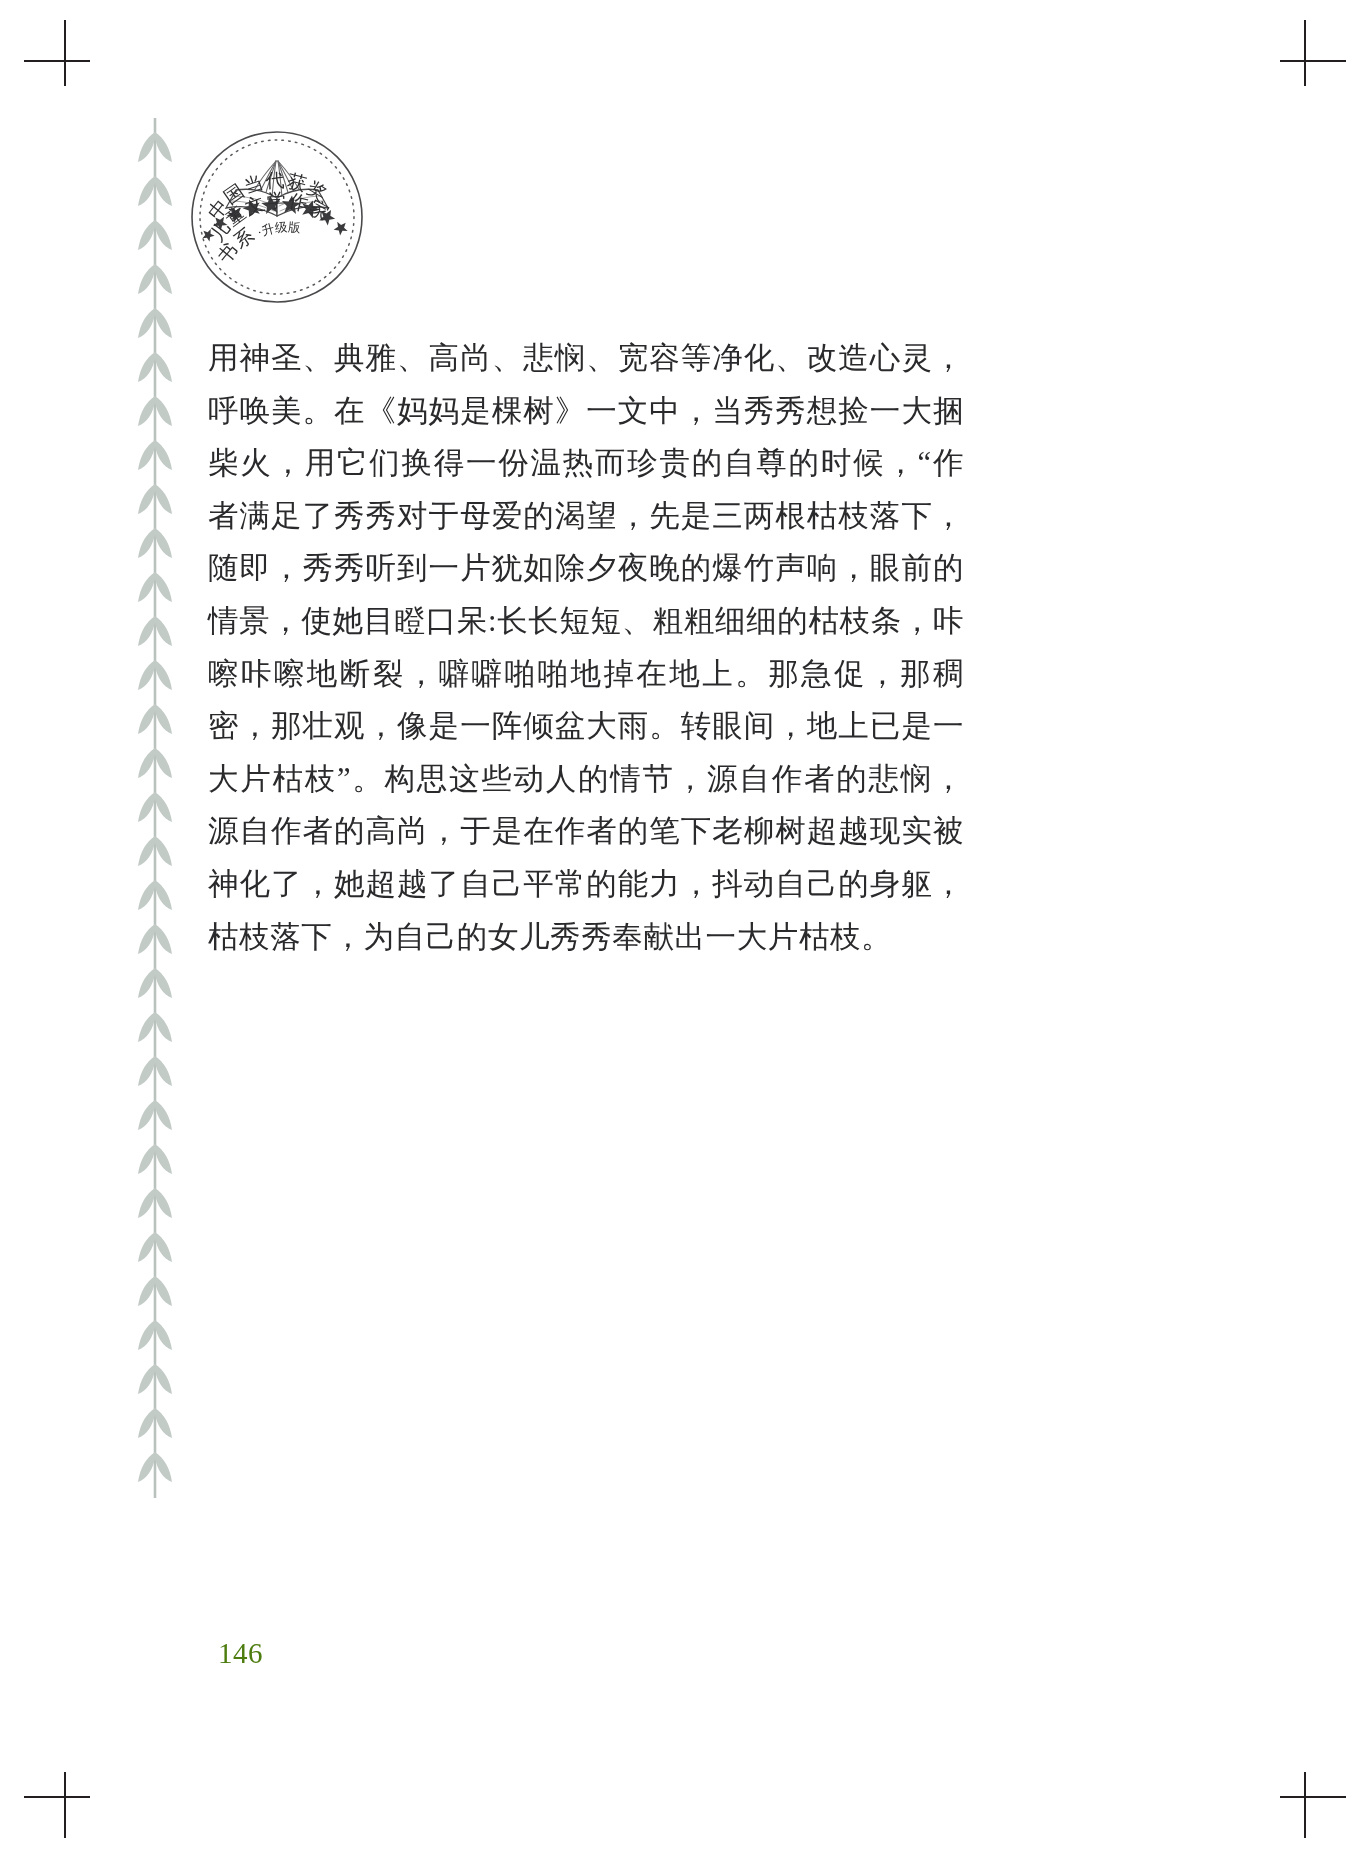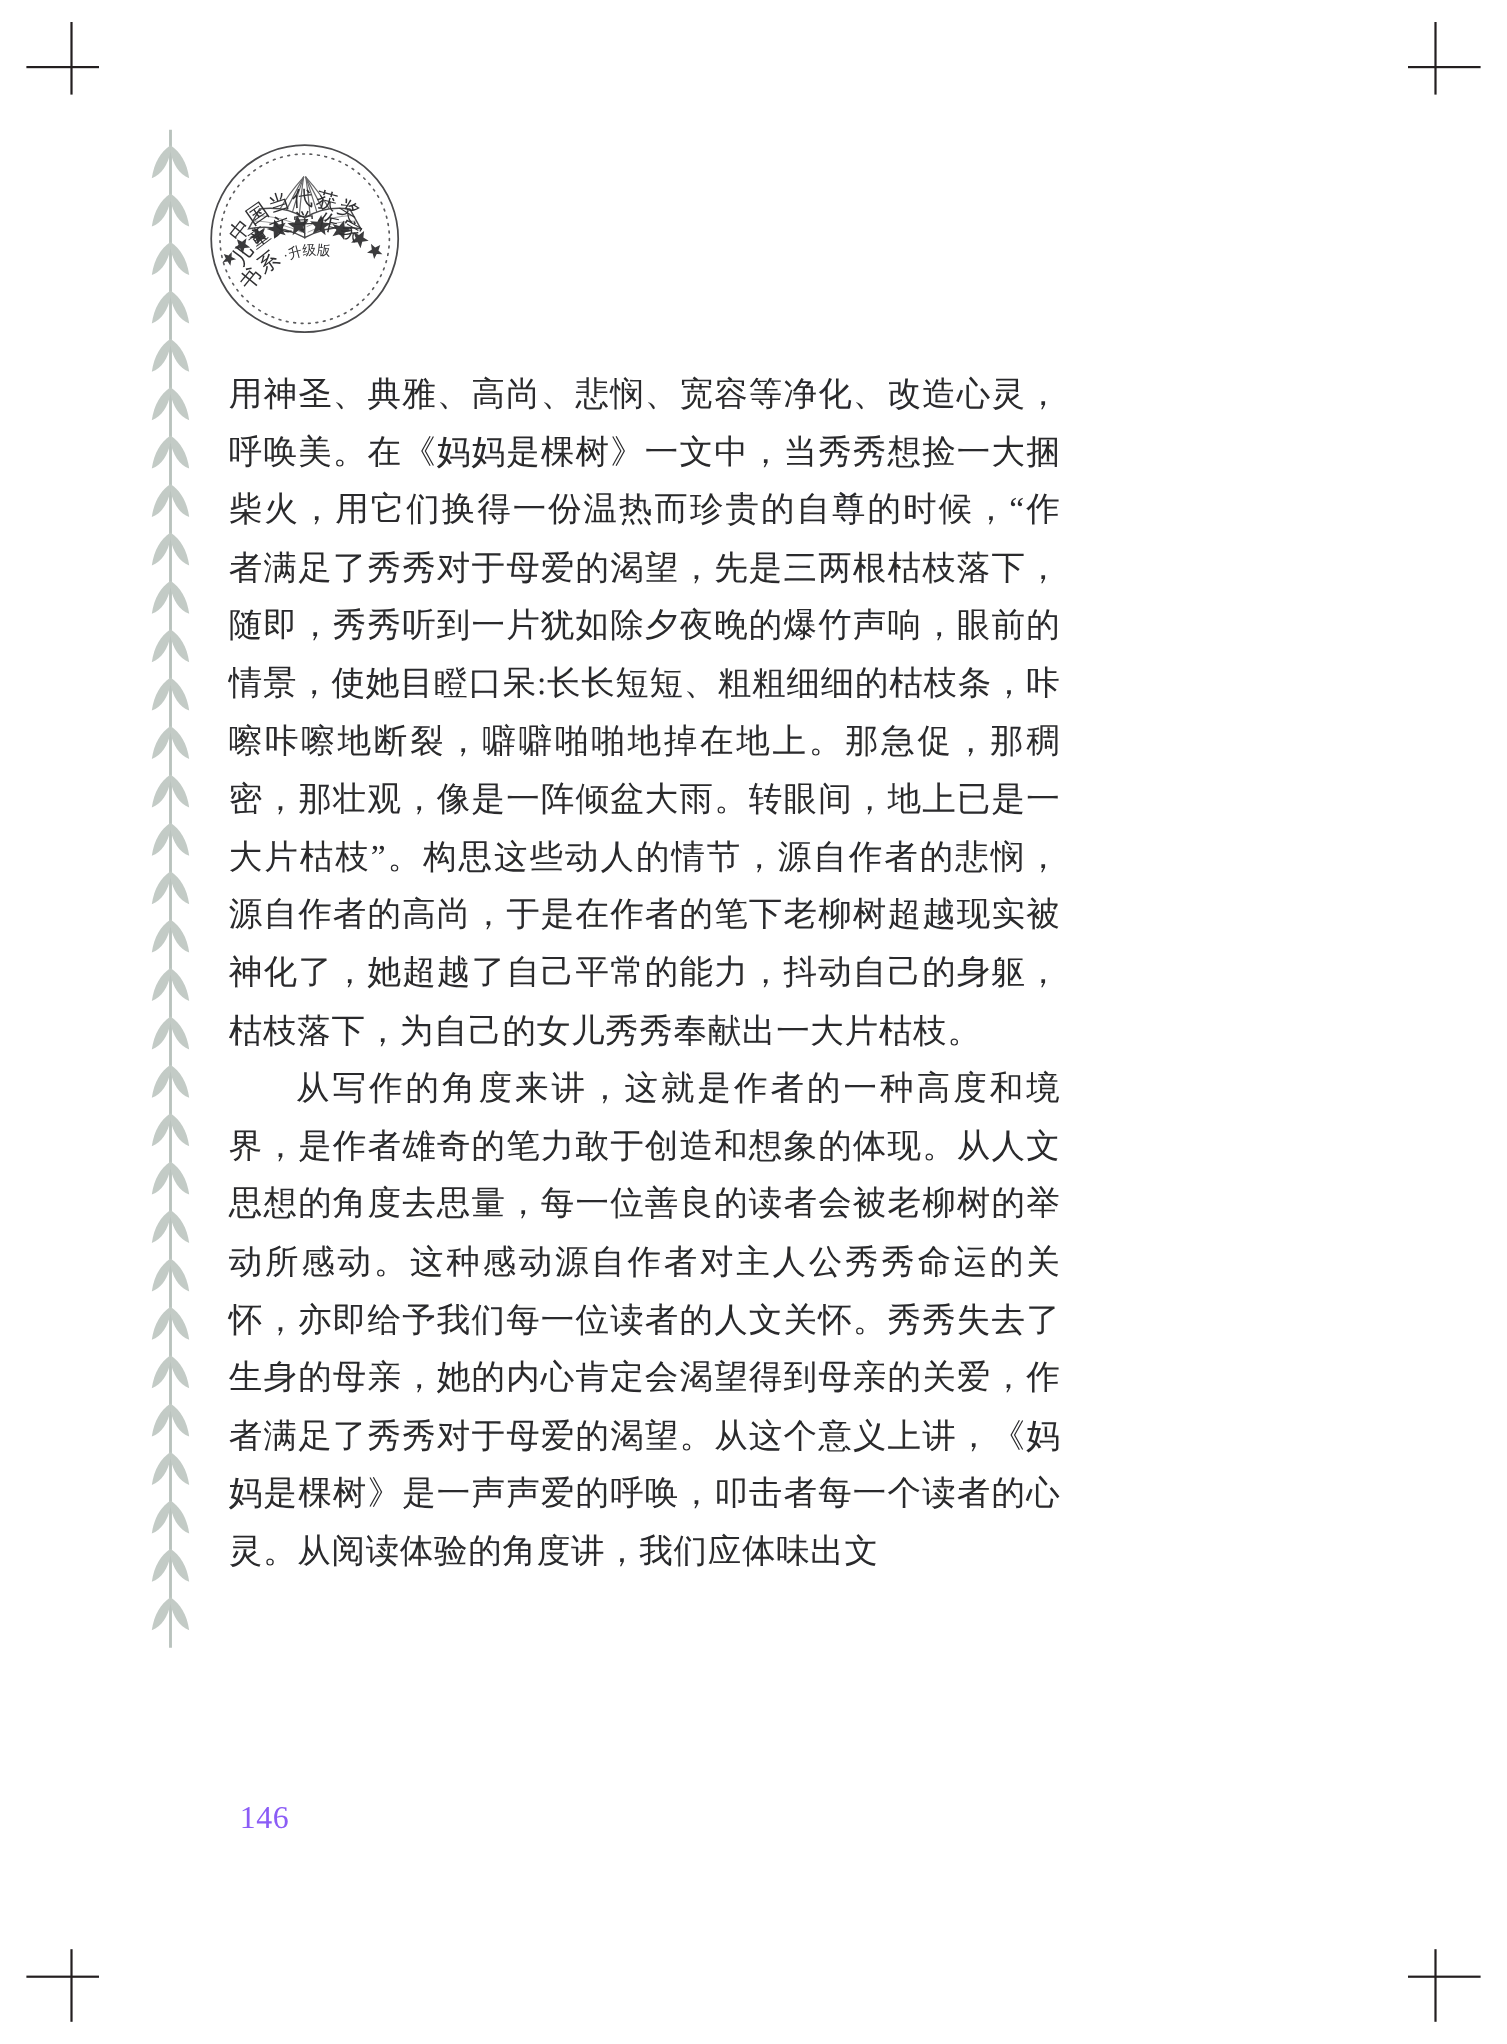--- a/index.html
+++ b/index.html
@@ -87,21 +87,21 @@
   .para + .para { margin-top: 0; }
   .para.indent { text-indent: 2em; }
 
   
   .folio {
     position: absolute;
     left: 218px;
     top: 1637px;
     font-family: "Liberation Serif", "DejaVu Serif", serif;
     font-size: 29px;
-    color: #8b5cf6;
+    color: #4d7c0f;
     letter-spacing: 0.5px;
   }
 </style>
 </head>
 <body>
 
 <div class="page">
 
   <div class="crop crop-tl">
     <div class="v"></div>
@@ -240,18 +240,17 @@
     <text font-family="'Liberation Serif','DejaVu Serif',serif" font-size="19" fill="#2f2f31" letter-spacing="1.2">
       <textPath href="#arc3" startOffset="9%">书系</textPath>
     </text>
     <text font-family="'Liberation Serif','DejaVu Serif',serif" font-size="12.5" fill="#2f2f31">
       <textPath href="#arc3" startOffset="36%">·升级版</textPath>
     </text>
   </svg>
 
   <div class="content">
     <p class="para">用神圣、典雅、高尚、悲悯、宽容等净化、改造心灵，呼唤美。在《妈妈是棵树》一文中，当秀秀想捡一大捆柴火，用它们换得一份温热而珍贵的自尊的时候，“作者满足了秀秀对于母爱的渴望，先是三两根枯枝落下，随即，秀秀听到一片犹如除夕夜晚的爆竹声响，眼前的情景，使她目瞪口呆:长长短短、粗粗细细的枯枝条，咔嚓咔嚓地断裂，噼噼啪啪地掉在地上。那急促，那稠密，那壮观，像是一阵倾盆大雨。转眼间，地上已是一大片枯枝”。构思这些动人的情节，源自作者的悲悯，源自作者的高尚，于是在作者的笔下老柳树超越现实被神化了，她超越了自己平常的能力，抖动自己的身躯，枯枝落下，为自己的女儿秀秀奉献出一大片枯枝。</p>
-    <p class="para indent">从写作的角度来讲，这就是作者的一种高度和境界，是作者雄奇的笔力敢于创造和想象的体现。从人文思想的角度去思量，每一位善良的读者会被老柳树的举动所感动。这种感动源自作者对主人公秀秀命运的关怀，亦即给予我们每一位读者的人文关怀。秀秀失去了生身的母亲，她的内心肯定会渴望得到母亲的关爱，作者满足了秀秀对于母爱的渴望。从这个意义上讲，《妈妈是棵树》是一声声爱的呼唤，叩击者每一个读者的心灵。从阅读体验的角度讲，我们应体味出文</p>
   </div>
 
   <div class="folio">146</div>
 
 </div>
 
 </body></html>

